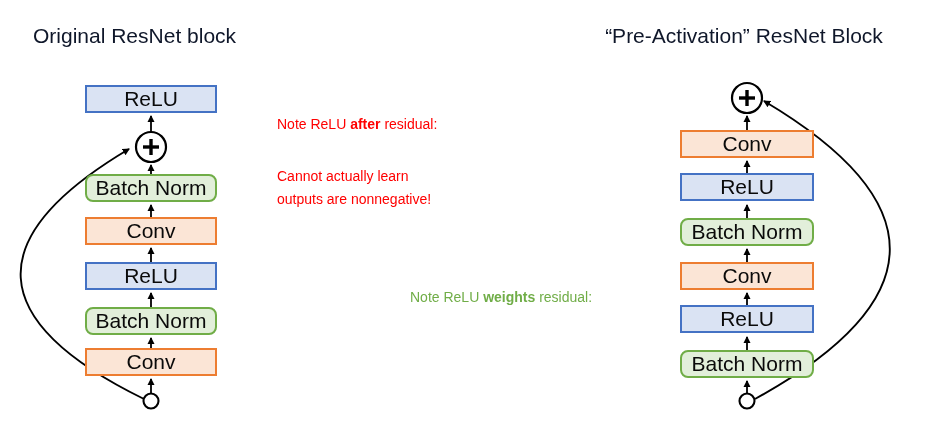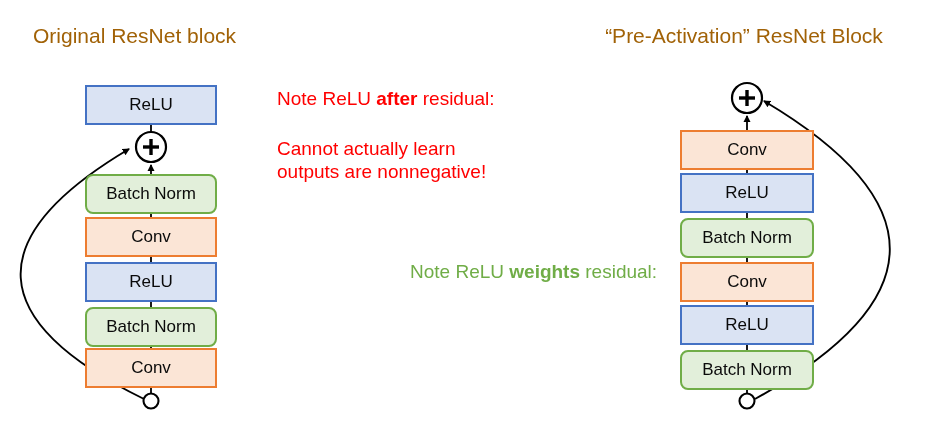--- a/index.html
+++ b/index.html
@@ -2,37 +2,37 @@
 <html style="--relu-fill: #DAE3F3; --relu-border: #4472C4; --bn-fill: #E2EFDA; --bn-border: #70AD47; --conv-fill: #FBE5D6; --conv-border: #ED7D31; --red-text: #FF0000; --green-text: #70AD47; --line-color: #000000;"><head>
 <meta charset="utf-8">
 <style>
   html,body{margin:0;padding:0;background:#fff;}
   #canvas{
     position:relative;width:930px;height:430px;background:#fff;overflow:hidden;
     font-family:"Liberation Sans",sans-serif;color:#111;
   }
   .abs{position:absolute;}
   .diagram-title{
-    font-size:21px;letter-spacing:0;color:#a16207;white-space:nowrap;
+    font-size:21px;letter-spacing:0;color:#0f172a;white-space:nowrap;
   }
   #svg-layer{position:absolute;left:0;top:0;width:930px;height:430px;}
   .flow{stroke:var(--line-color,#000);stroke-width:1.8;fill:none;}
   .skip{stroke:var(--line-color,#000);stroke-width:1.9;fill:none;}
   .node{stroke:var(--line-color,#000);fill:#fff;}
   .plus-stroke{stroke:var(--line-color,#000);stroke-width:3.4;stroke-linecap:butt;}
   .box{
-    position:absolute;width:132px;height:40px;box-sizing:border-box;
+    position:absolute;width:132px;height:28px;box-sizing:border-box;
     border:2px solid #0f766e;display:flex;align-items:center;justify-content:center;
-    font-size:17px;color:#0a0a0a;white-space:nowrap;
+    font-size:21px;color:#0a0a0a;white-space:nowrap;
   }
   .box.blue{background:var(--relu-fill,#DAE3F3);border-color:var(--relu-border,#4472C4);}
   .box.green{background:var(--bn-fill,#E2EFDA);border-color:var(--bn-border,#70AD47);border-radius:8px;}
   .box.orange{background:var(--conv-fill,#FBE5D6);border-color:var(--conv-border,#ED7D31);}
   .rbox{width:134px;}
-  .note{font-size:19px;white-space:nowrap;}
+  .note{font-size:14px;white-space:nowrap;margin-top:28px;}
   .note b{font-weight:bold;}
   .red-note{color:var(--red-text,#FF0000);}
   .green-note{color:var(--green-text,#70AD47);}
   .red-note .para-line{line-height:23px;}
   .green-note .para-line{line-height:22px;}
 </style>
 </head>
 <body>
 
 <div id="canvas">

